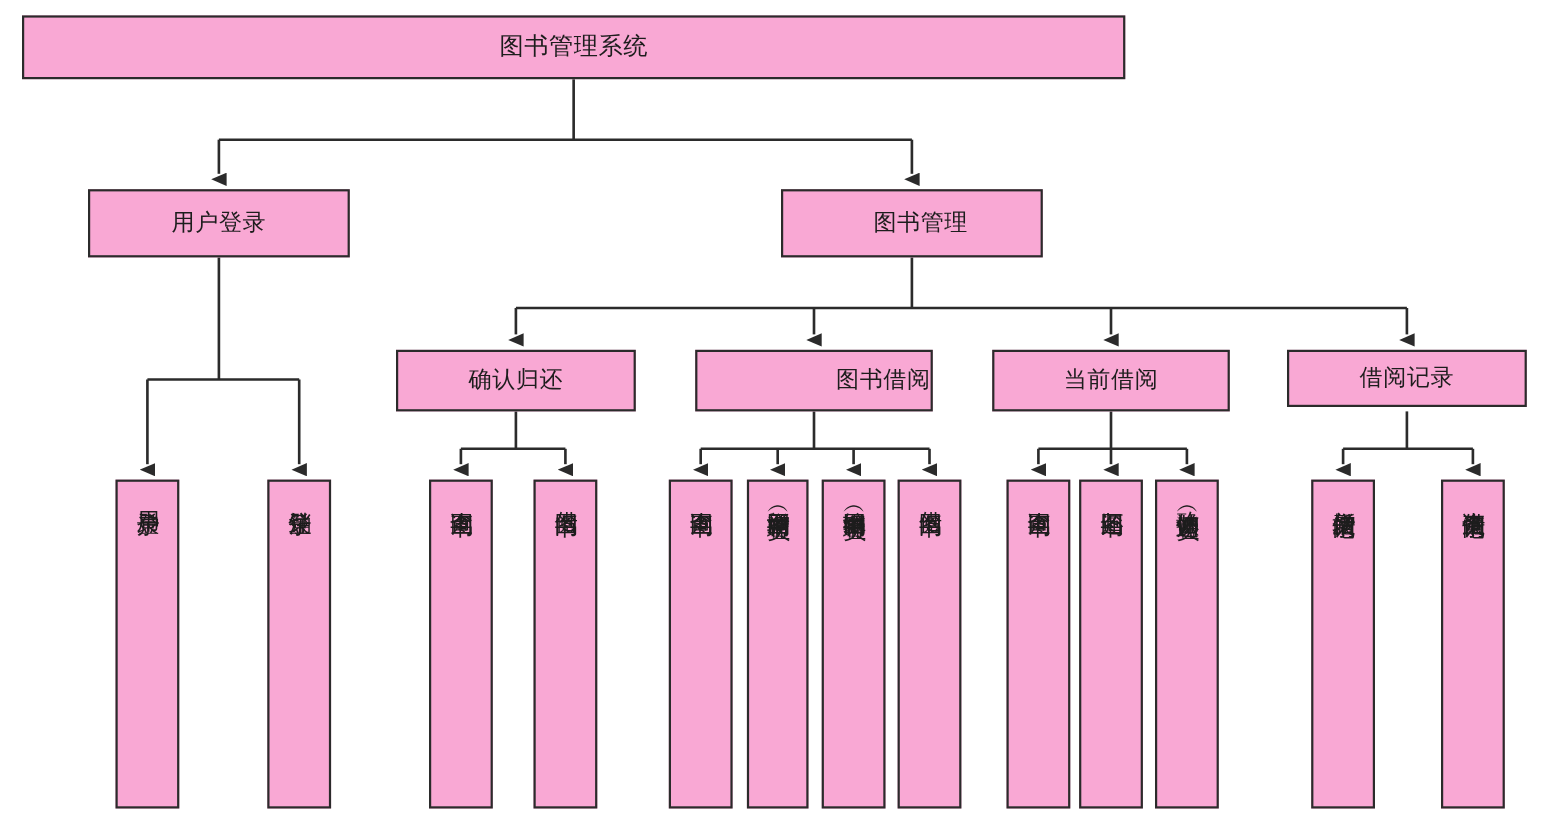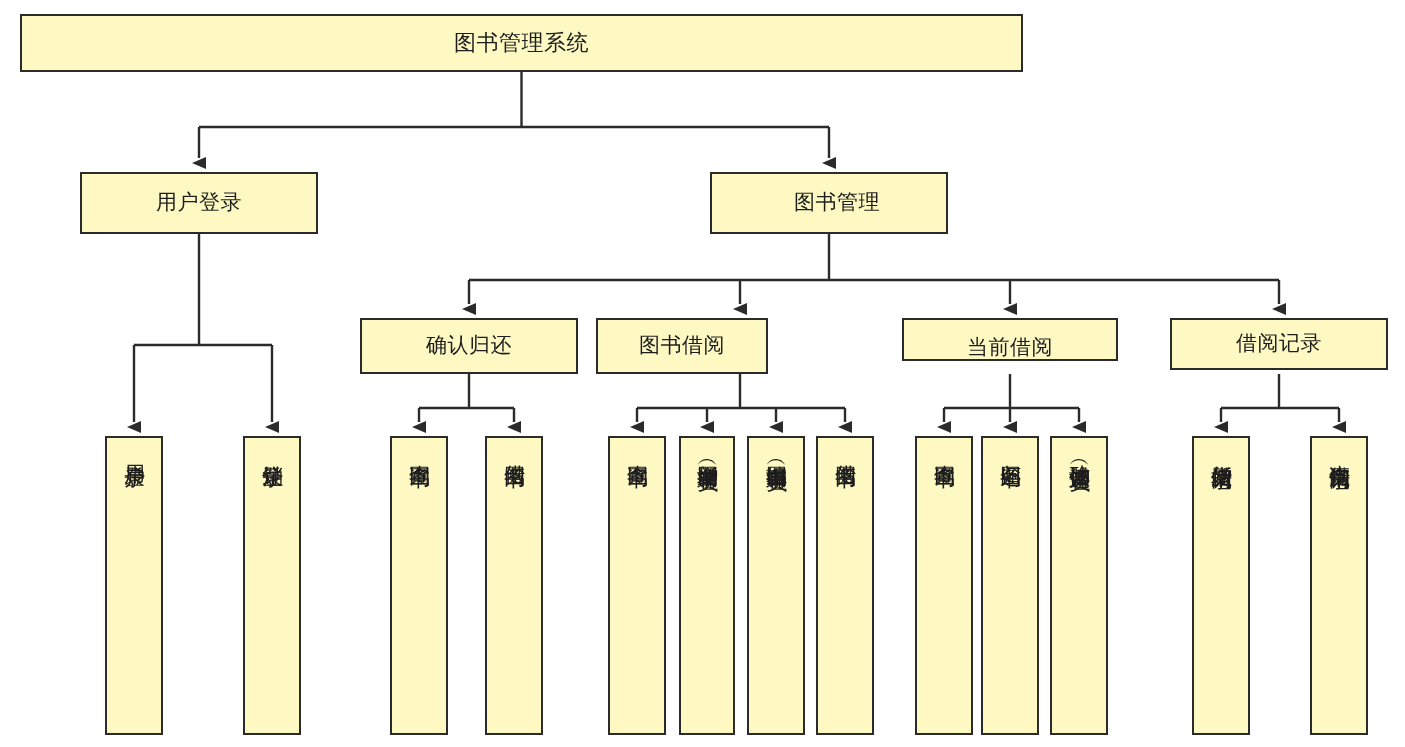--- a/index.html
+++ b/index.html
@@ -22,21 +22,21 @@
     position: absolute;
     left: 0;
     top: 0;
     width: 1405px;
     height: 747px;
   }
   .node {
     position: absolute;
     box-sizing: border-box;
     border: 2px solid #2b2b2b;
-    background: #fef9c3;
+    background: #f9a8d4;
     display: flex;
     align-items: center;
     justify-content: center;
     color: #1d1d1d;
   }
   .node.horizontal .node-label {
     font-size: 21px;
     line-height: 1.1;
     letter-spacing: 0.5px;
     white-space: nowrap;
@@ -121,24 +121,24 @@
       </div>
       <div class="node horizontal" style="left: 80px; top: 172px; width: 238px; height: 62px;">
         <span class="node-label">用户登录</span>
       </div>
       <div class="node horizontal" style="left: 710px; top: 172px; width: 238px; height: 62px; padding-left: 16px;">
         <span class="node-label">图书管理</span>
       </div>
       <div class="node horizontal" style="left: 360px; top: 318px; width: 218px; height: 56px;">
         <span class="node-label">确认归还</span>
       </div>
-      <div class="node horizontal" style="left: 596px; top: 318px; width: 172px; height: 56px;">
+      <div class="node horizontal" style="left: 632px; top: 318px; width: 216px; height: 56px; justify-content: flex-end;">
         <span class="node-label">图书借阅</span>
       </div>
-      <div class="node horizontal" style="left: 902px; top: 318px; width: 216px; height: 43px; align-items: flex-end;">
+      <div class="node horizontal" style="left: 902px; top: 318px; width: 216px; height: 56px;">
         <span class="node-label">当前借阅</span>
       </div>
       <div class="node horizontal" style="left: 1170px; top: 318px; width: 218px; height: 52px;">
         <span class="node-label">借阅记录</span>
       </div>
       <div class="node vertical" style="left: 105px; top: 436px; width: 58px; height: 299px; border-width: 2px;">
         <span class="node-label">用户登录</span>
       </div>
       <div class="node vertical" style="left: 243px; top: 436px; width: 58px; height: 299px; border-width: 2px;">
         <span class="node-label">注销登录</span>

